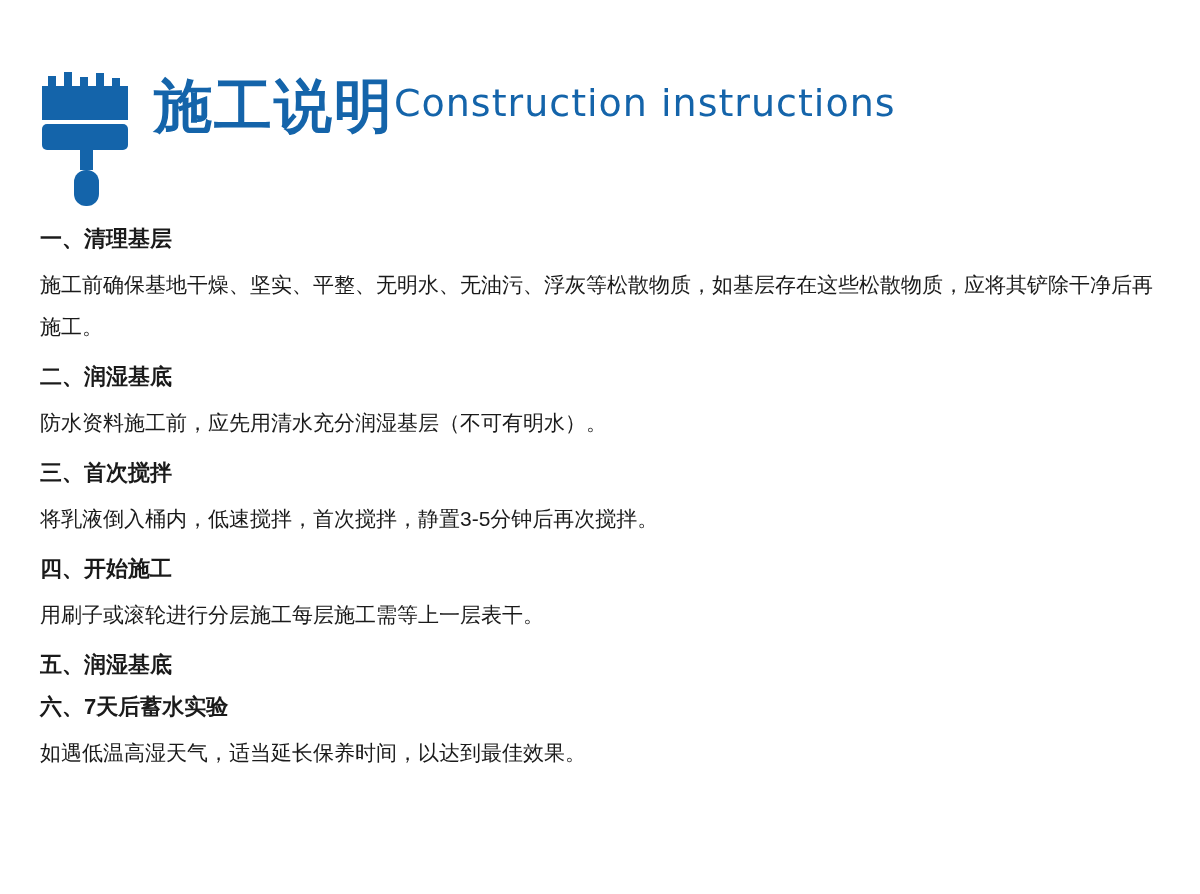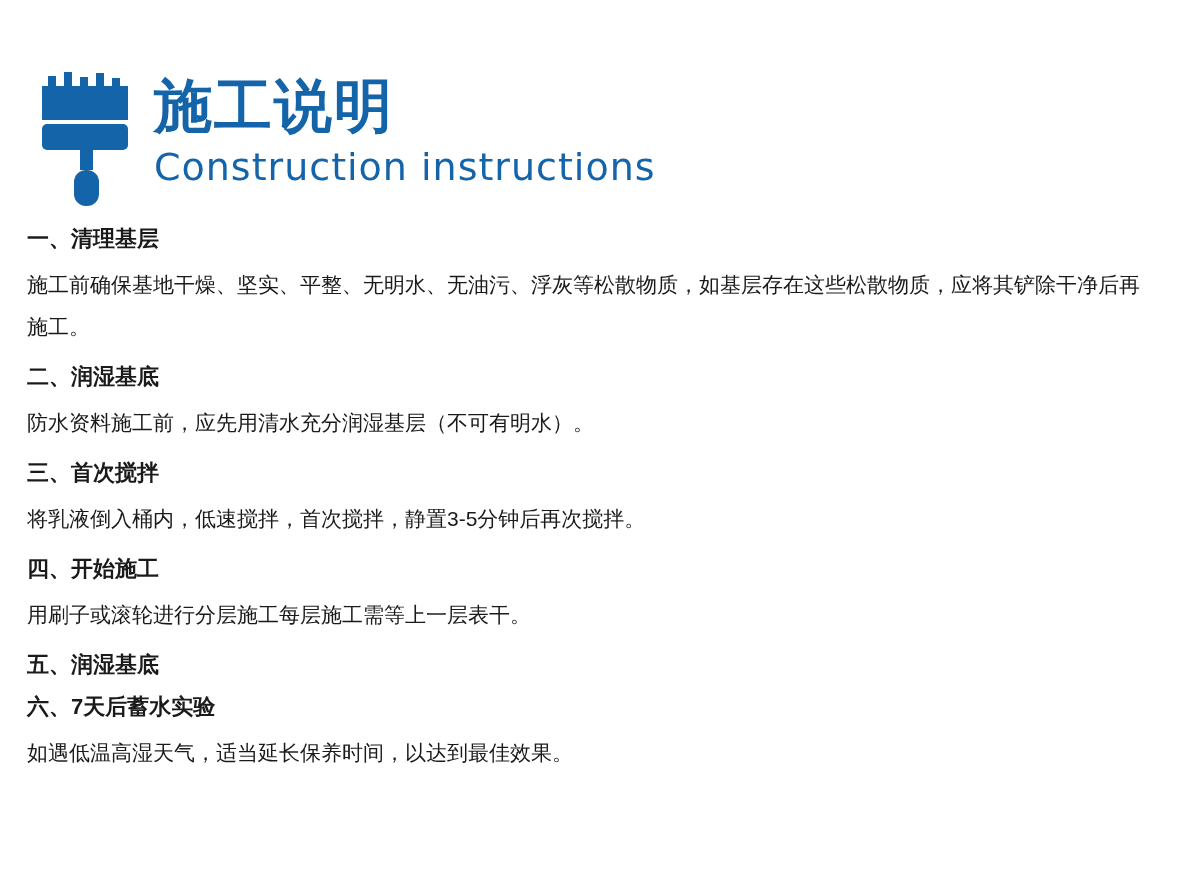--- a/index.html
+++ b/index.html
@@ -39,21 +39,21 @@
     flex: 0 0 110px;
     position: relative;
     margin-right: 6px;
   }
   .header-icon svg {
     display: block;
   }
 
   .header-text {
     display: flex;
-    flex-direction: column;
+    flex-direction: row;
     justify-content: flex-start;
     padding-top: 2px;
   }
 
   .title-cn {
     font-size: 58px;
     line-height: 64px;
     font-weight: bold;
     color: #1464aa;
     letter-spacing: 2px;
@@ -64,21 +64,21 @@
     font-size: 38px;
     line-height: 46px;
     color: #1464aa;
     letter-spacing: 1px;
     margin-top: 6px;
     font-family: "DejaVu Sans", "Liberation Sans", sans-serif;
   }
 
   
   .content {
-    padding: 72px 40px 0 27px;
+    padding: 72px 40px 0 40px;
   }
 
   .section {
     margin-bottom: 0;
   }
 
   .sec-title {
     font-size: 22px;
     font-weight: bold;
     color: #1a1a1a;

